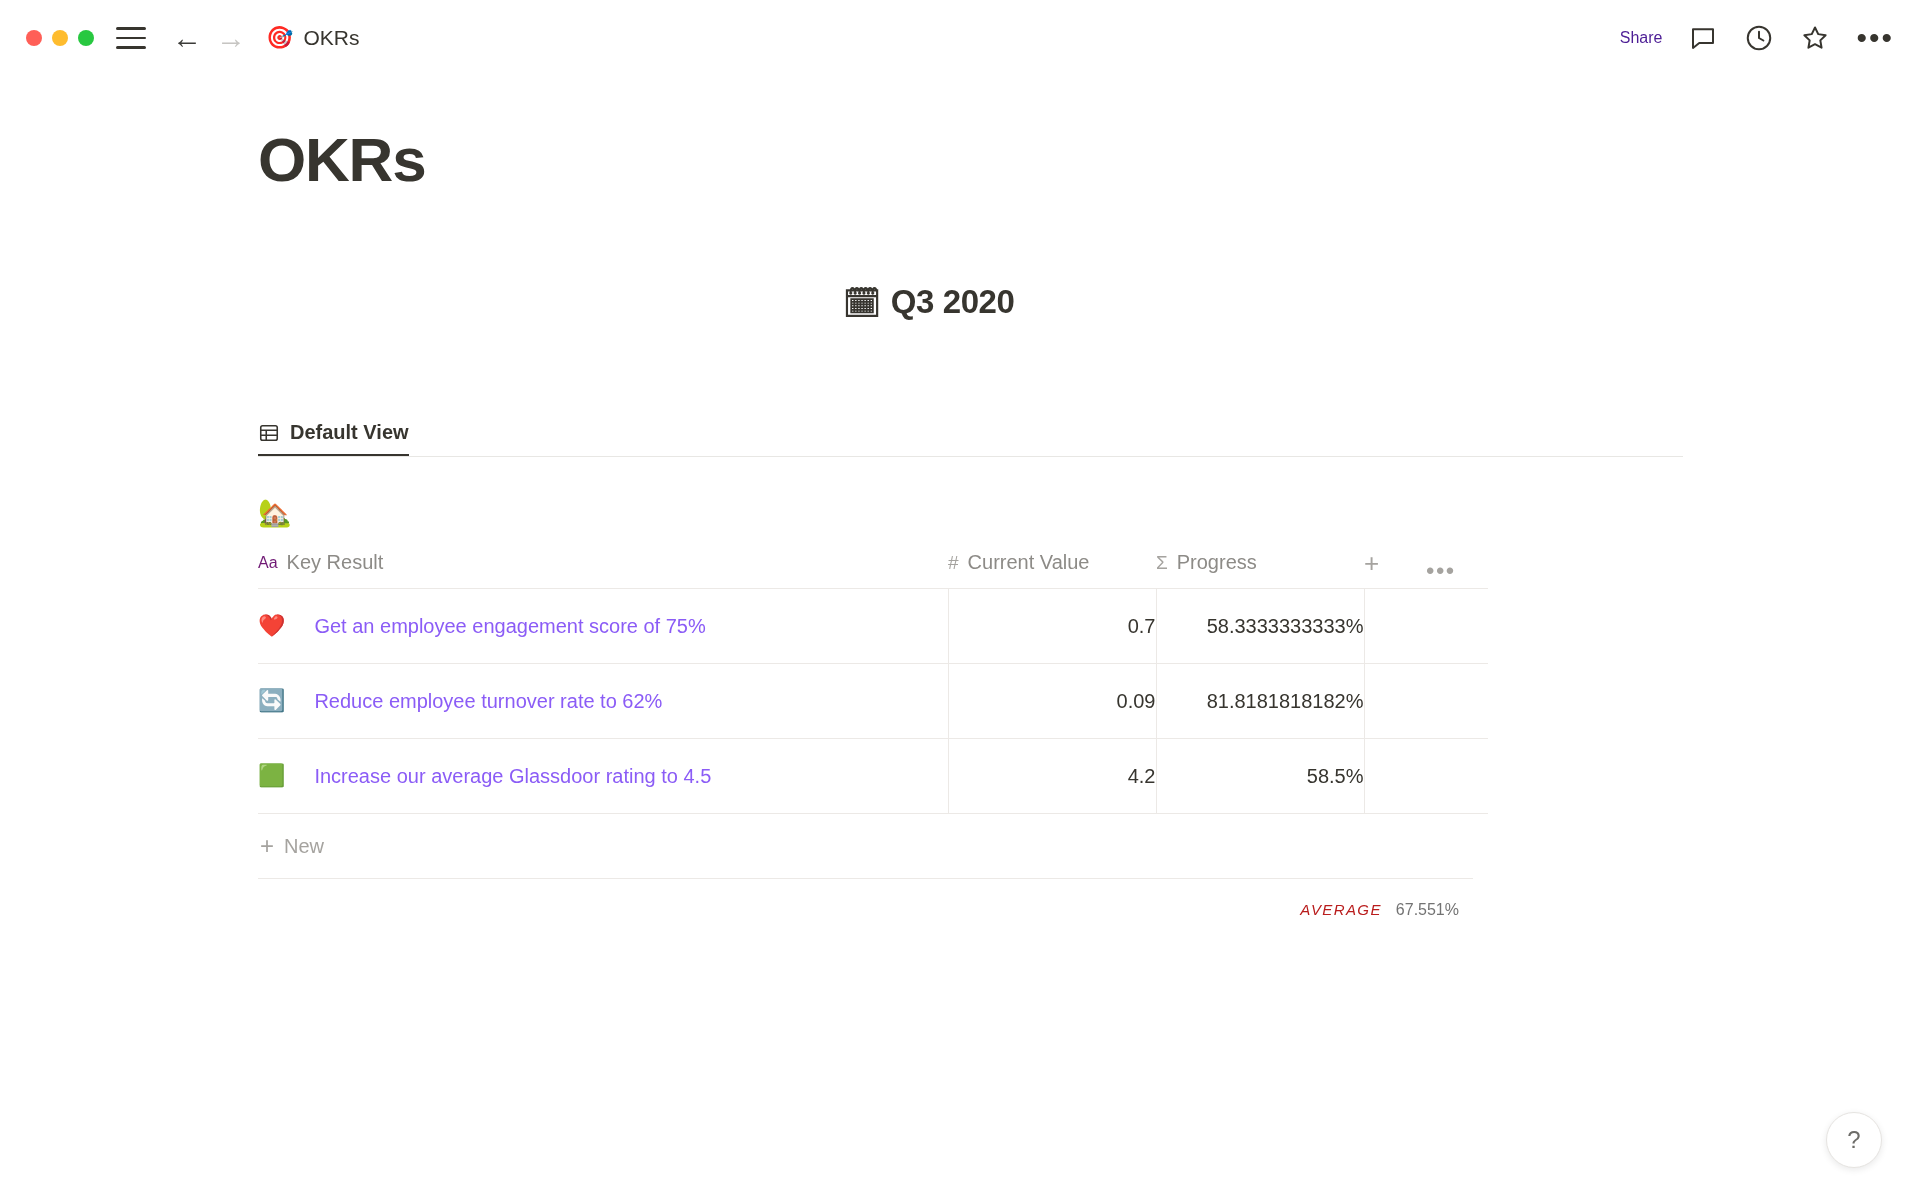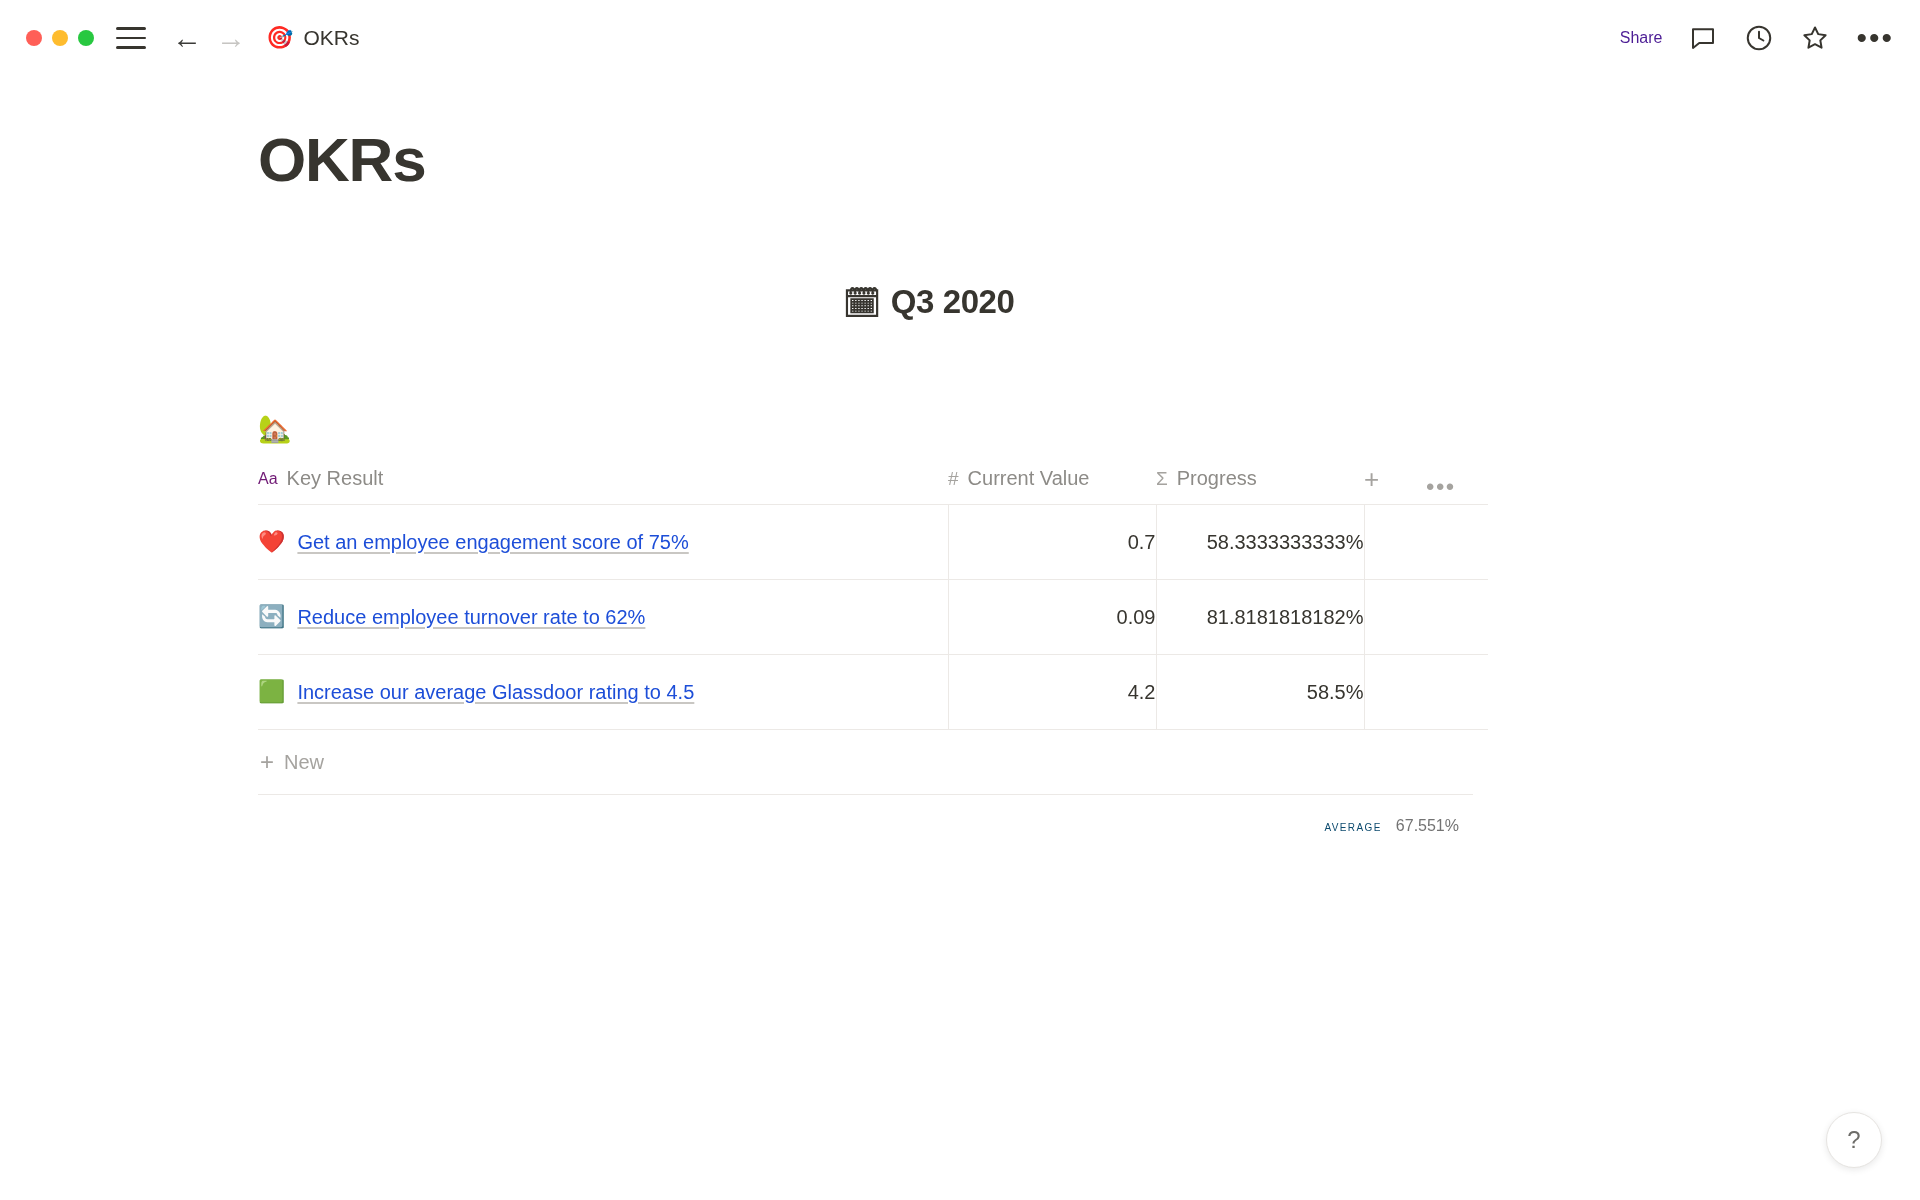--- a/index.html
+++ b/index.html
@@ -145,24 +145,24 @@
   table.db-table td {
     border-bottom: 1.5px solid #ece9e6;
     font-size: 20px;
     padding: 22px 0;
     vertical-align: middle;
   }
   td.cell-key { padding-left: 2px; }
   .keyres { display: flex; align-items: center; gap: 12px; }
   .keyres .emoji { font-size: 22px; }
   .keyres .link {
-    text-decoration: underline;
     text-underline-offset: 3px;
     text-decoration-color: #c9c7c3;
-    color: #1d4ed8;
+    color: #8b5cf6;
+    margin-left: 17px;
   }
   td.cell-num {
     text-align: right;
     padding-right: 14px;
     border-left: 1.5px solid #ece9e6;
     line-height: 1.5;
   }
   td.cell-blank { border-left: 1.5px solid #ece9e6; }
 
   .new-row {
@@ -180,24 +180,25 @@
   .avg-row {
     width: 1215px;
     display: flex;
     justify-content: flex-end;
     align-items: baseline;
     gap: 14px;
     padding-top: 22px;
     padding-right: 14px;
   }
   .avg-label {
-    font-size: 10px;
+    font-size: 15px;
     letter-spacing: 1.4px;
-    color: #0c4a6e;
+    color: #b91c1c;
     text-transform: uppercase;
+    font-style: italic;
   }
   .avg-value { font-size: 16px; color: #737373; }
 
   
   .help-btn {
     position: absolute;
     right: 38px;
     bottom: 32px;
     width: 56px;
     height: 56px;
@@ -267,20 +268,31 @@
 
   <div class="subhead-row">
     <div class="subhead-right">
       <span class="cal">🗓</span>
       <span>Q3 2020</span>
     </div>
   </div>
 
   <div class="db">
 
+    <div class="view-tabs">
+      <div class="view-tab">
+        <span class="grid-ic">
+          <svg width="22" height="22" viewBox="0 0 24 24" fill="none" stroke="#37352f" stroke-width="1.7">
+            <rect x="3" y="4" width="18" height="16" rx="2"></rect>
+            <path d="M3 9h18M3 14.5h18M9 9v11"></path>
+          </svg>
+        </span>
+        <span>Default View</span>
+      </div>
+    </div>
 
     <div class="objective">
       <span class="emoji">🏡</span>
     </div>
 
     <table class="db-table">
       <colgroup>
         <col class="col-key">
           <col class="col-cur">
           <col class="col-prog">

